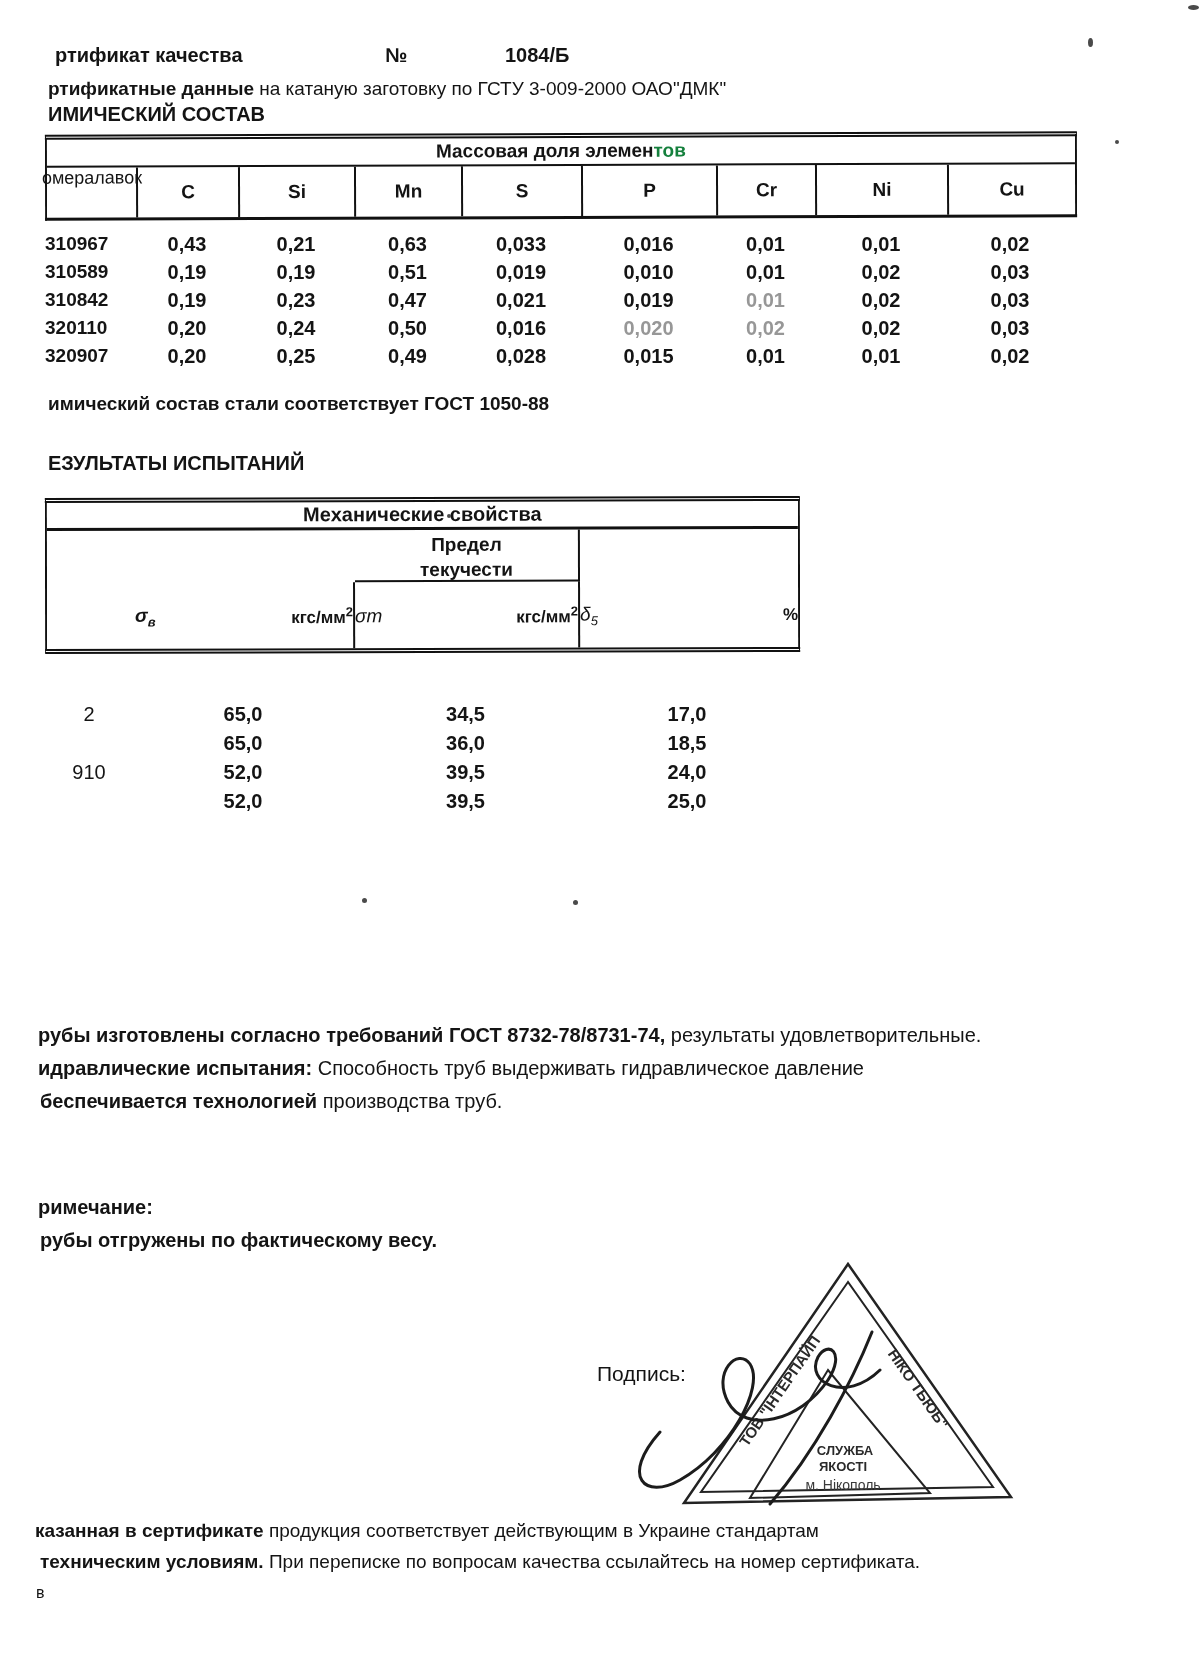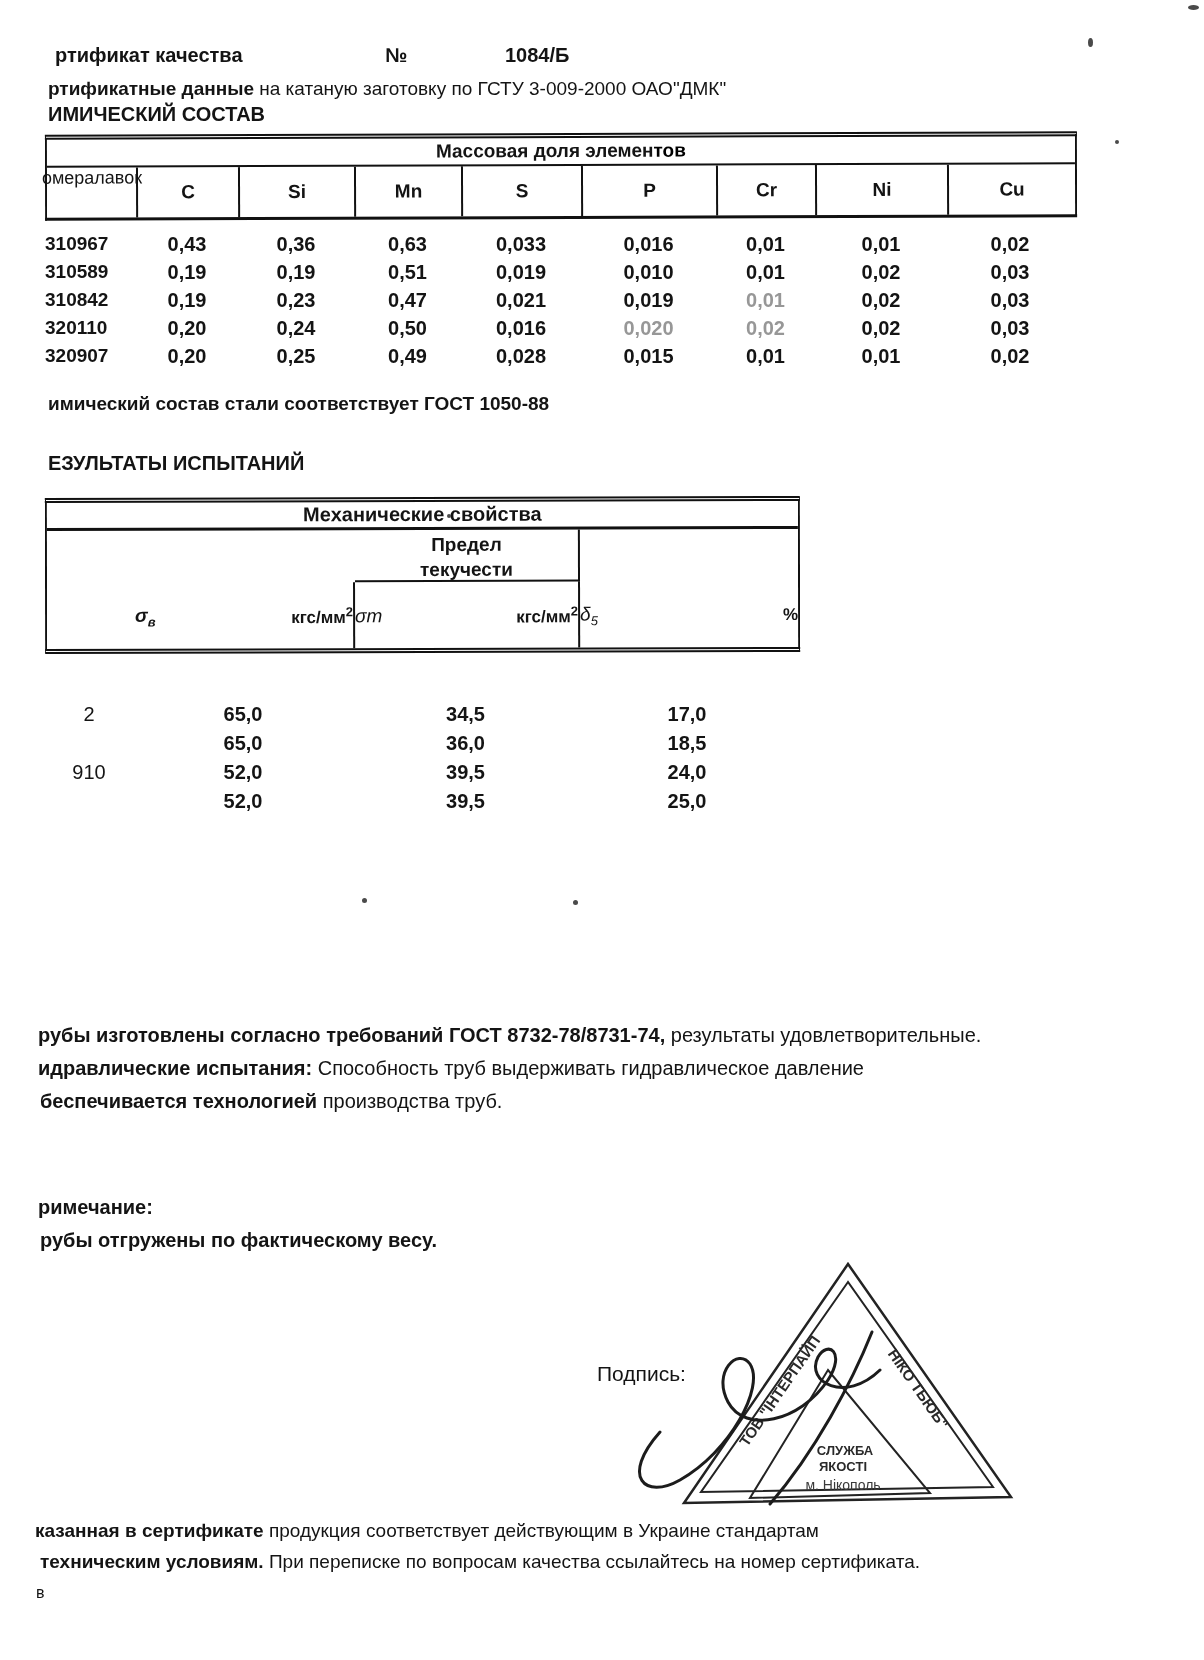--- a/index.html
+++ b/index.html
@@ -2,21 +2,21 @@
 <html><head>
 <meta charset="utf-8">
 <style>
   html,body{margin:0;padding:0;background:#ffffff;}
   .page{position:relative;width:1204px;height:1660px;background:#fff;overflow:hidden;
         font-family:"Liberation Sans", sans-serif;color:#141414;}
   .abs{position:absolute;white-space:nowrap;}
   .b{font-weight:700;}
   .sb{font-weight:600;}
   .dim{color:#979797;}
-  .ghost{color:#000000;}
+  .ghost{color:#15803d;}
 
   
   .cgrid{display:grid;grid-template-columns:91px 102px 116px 107px 120px 135px 99px 132px 126px;}
   .chem-head{position:absolute;left:45px;top:133px;width:1032px;box-sizing:border-box;
              border:2px solid #111;border-top:5px double #111;border-bottom:3px solid #111;
              transform:rotate(-0.2deg);}
   .chem-span{height:26px;border-bottom:2px solid #111;display:flex;align-items:center;
              justify-content:center;font-size:19px;font-weight:700;}
   .hc{height:50px;border-right:2px solid #111;display:flex;align-items:center;
       justify-content:center;font-size:19px;font-weight:600;}
@@ -100,21 +100,21 @@
       <div class="hc">Cr</div>
       <div class="hc">Ni</div>
       <div class="hc">Cu</div>
     </div>
   </div>
 
   <div class="chem-data">
     <div class="chem-row cgrid">
       <div class="cell heat">310967</div>
       <div class="cell">0,43</div>
-      <div class="cell">0,36</div>
+      <div class="cell">0,21</div>
       <div class="cell">0,63</div>
       <div class="cell">0,033</div>
       <div class="cell">0,016</div>
       <div class="cell">0,01</div>
       <div class="cell">0,01</div>
       <div class="cell">0,02</div>
     </div>
     <div class="chem-row cgrid">
       <div class="cell heat">310589</div>
       <div class="cell">0,19</div>

